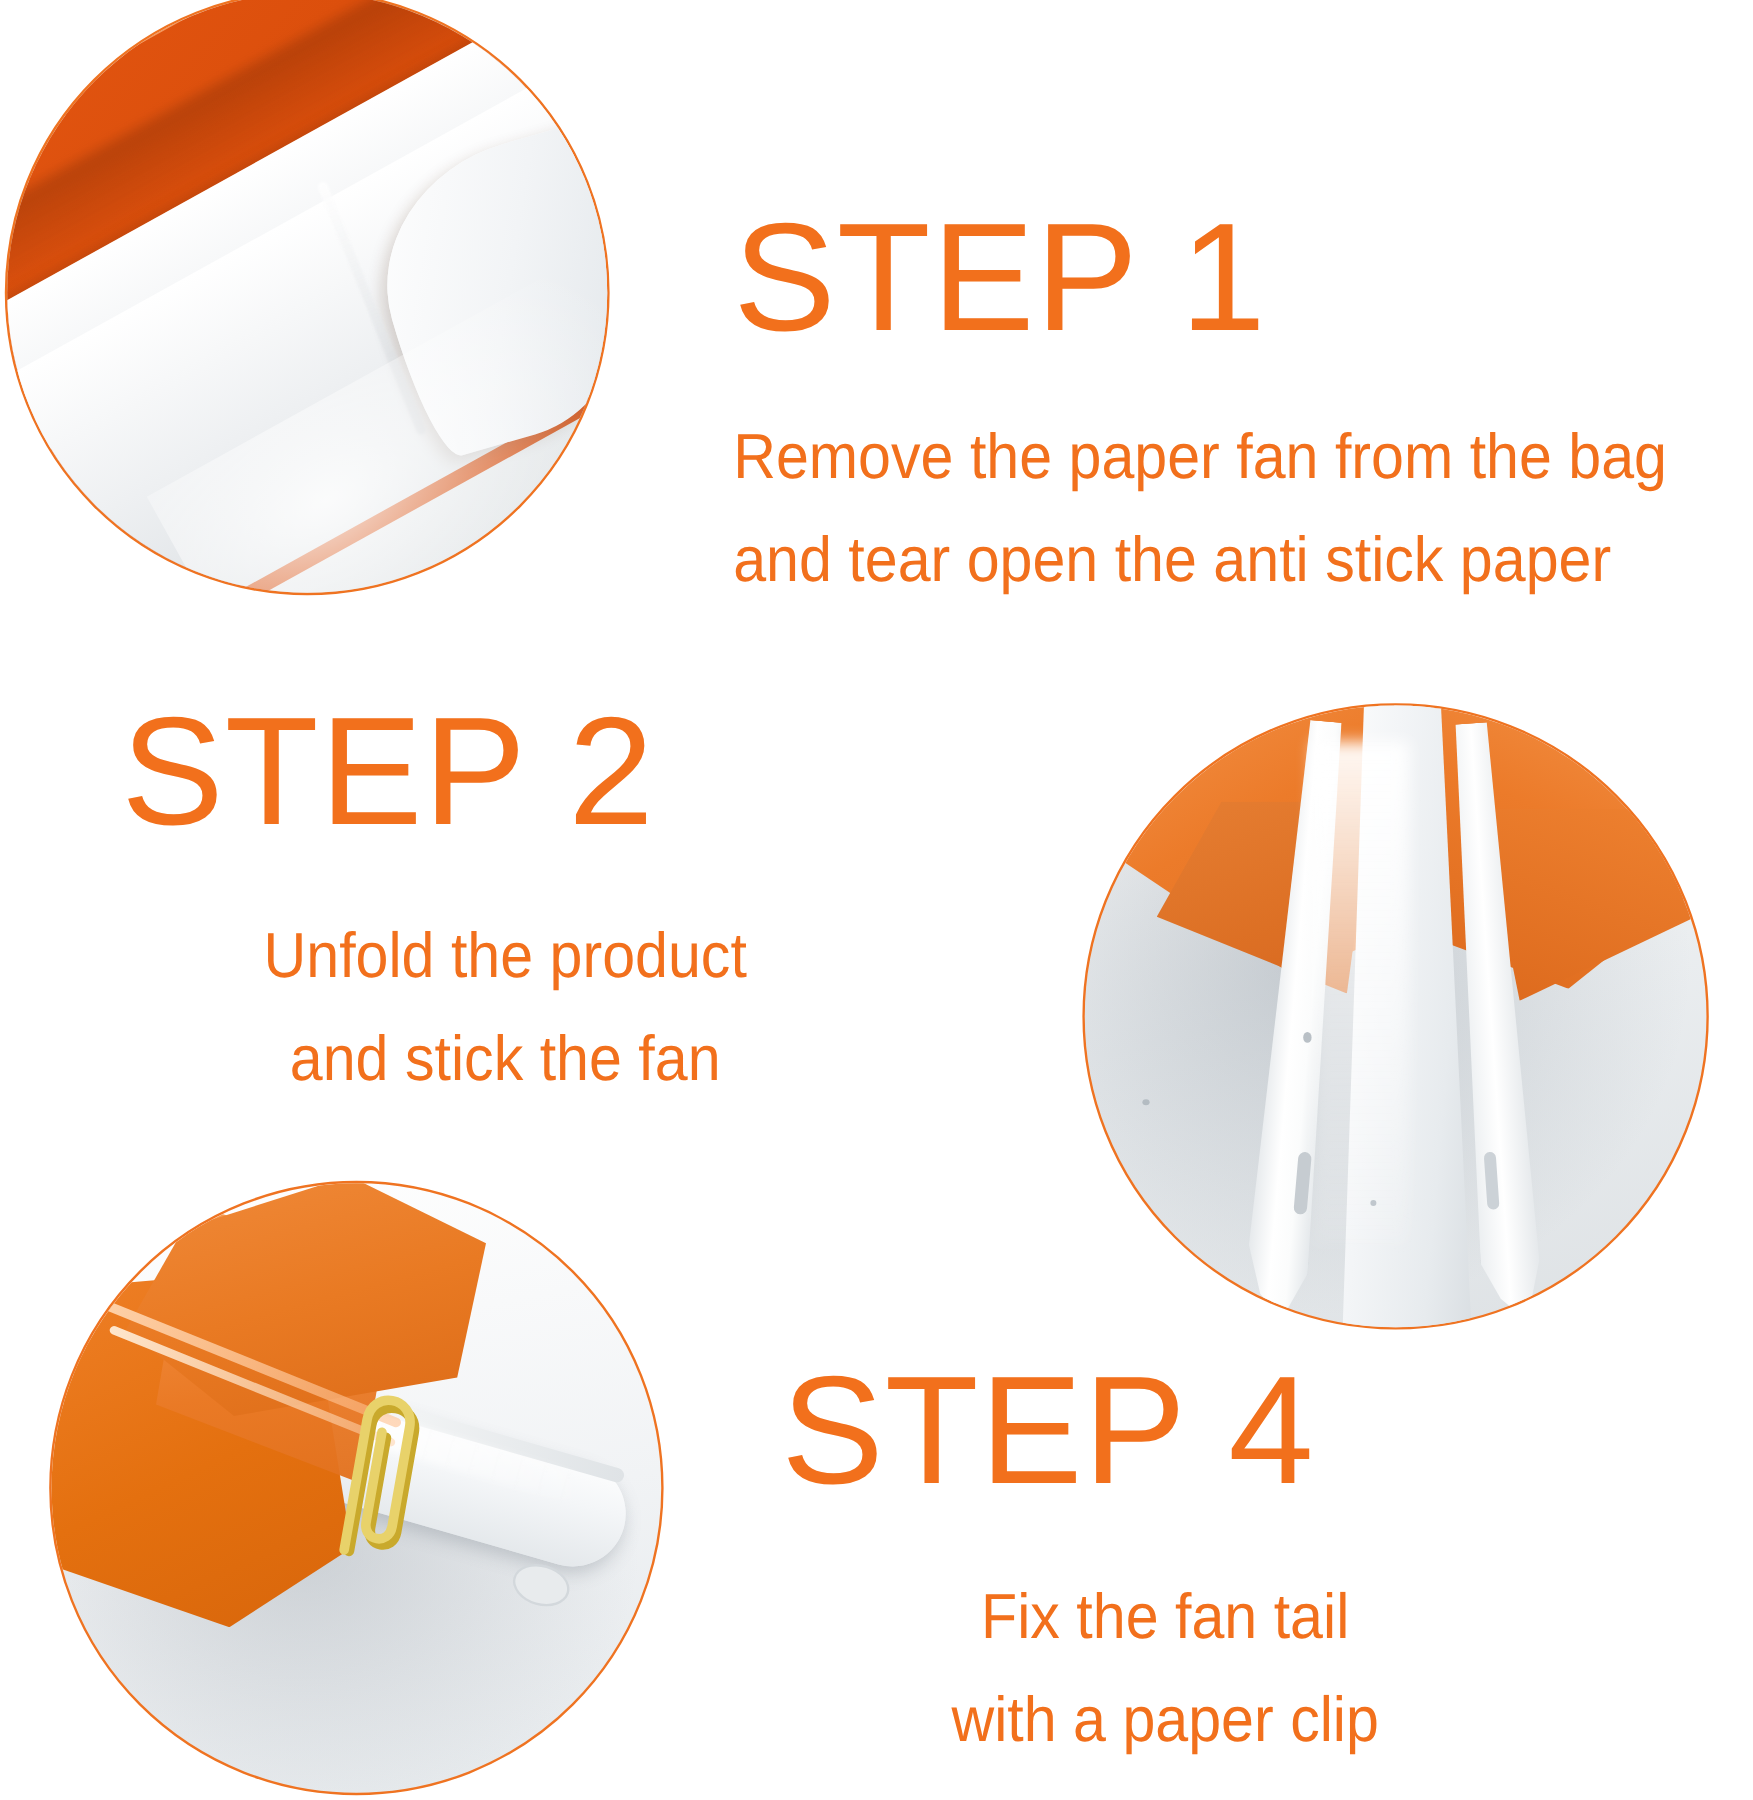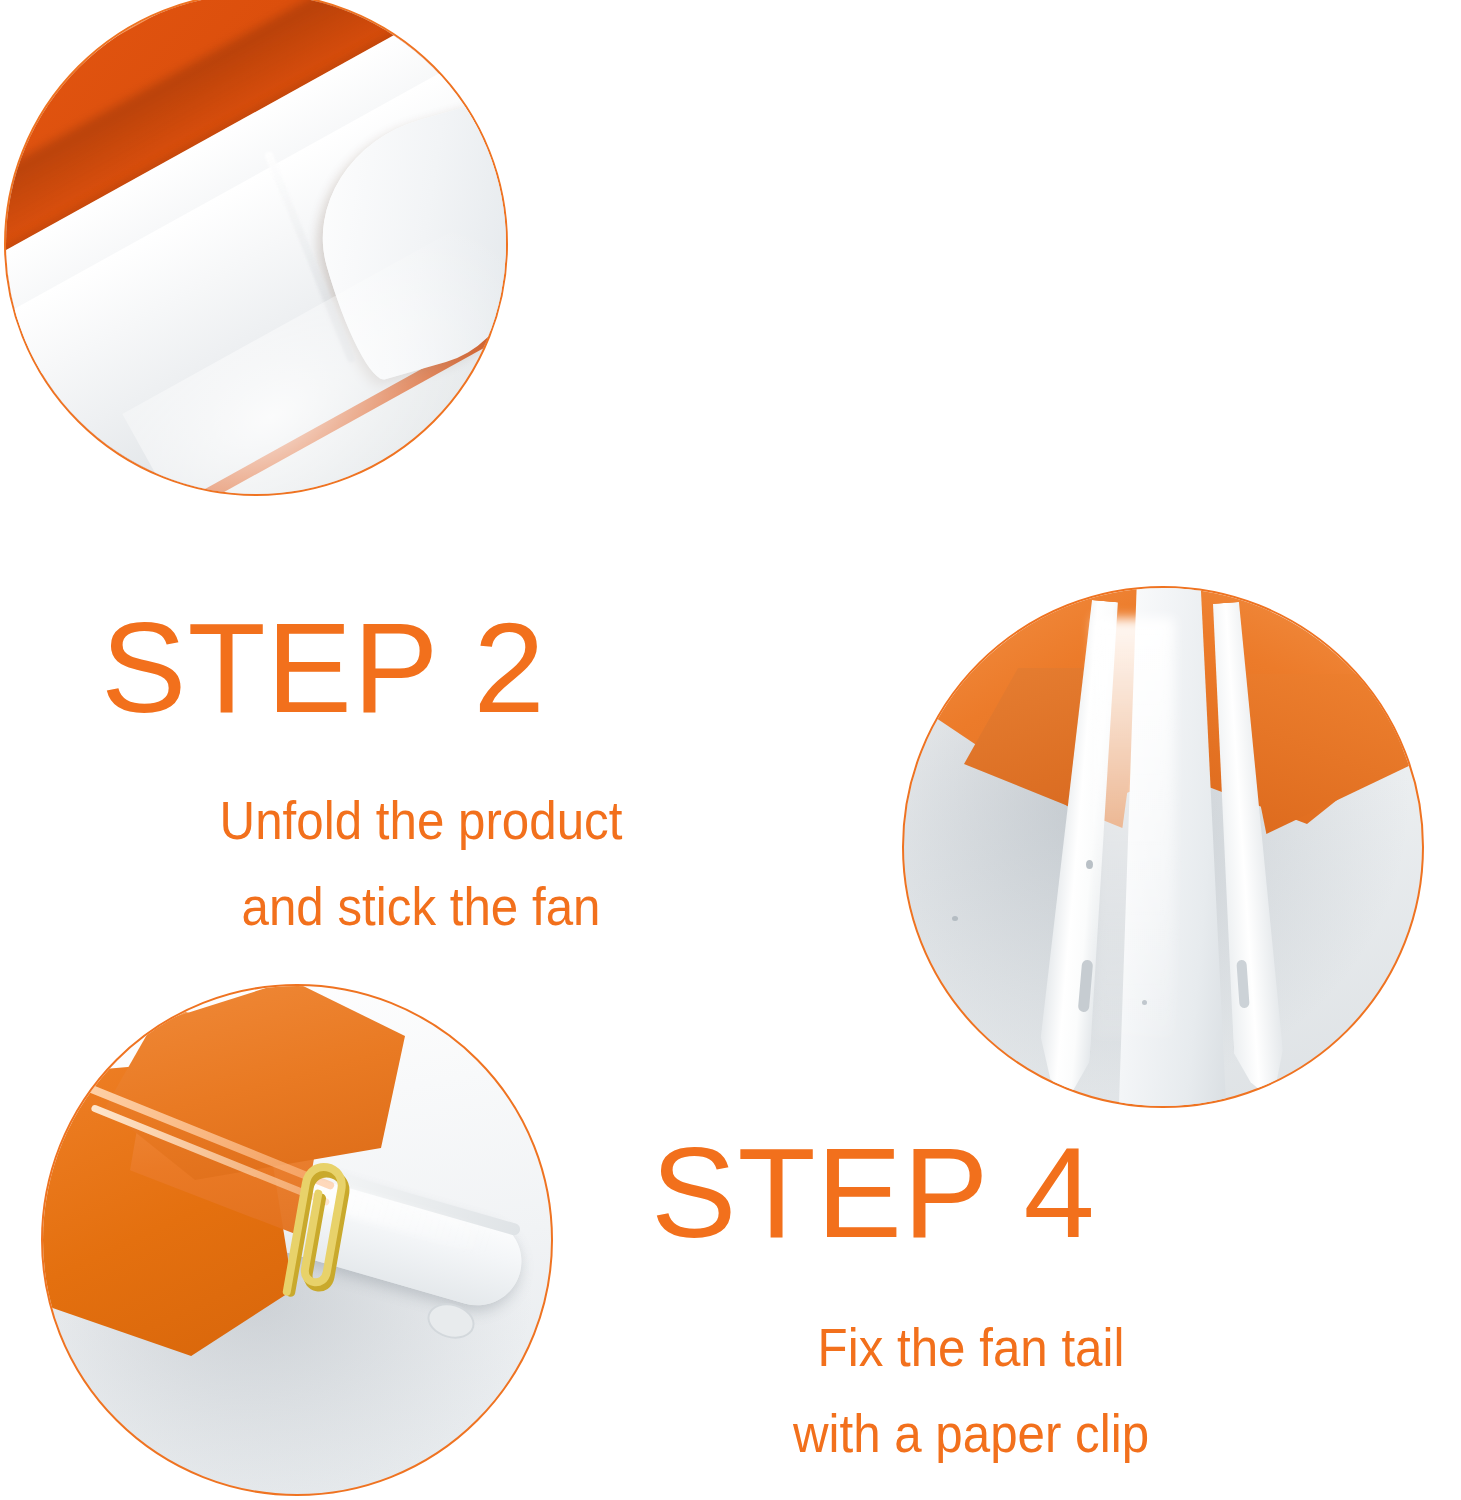--- a/index.html
+++ b/index.html
@@ -303,21 +303,21 @@
     color: #f2701c;
     white-space: nowrap;
     transform: scaleX(.93);
     font-family: "Liberation Sans", sans-serif;
   }
 
   #step-1 { left: 611px; top: 168px; text-align: left; }
   #step-1 .step-heading { margin-bottom: 42px; }
   #step-1 .step-line { transform-origin: left center; }
 
-  #step-2 { left: 101px; top: 604px; text-align: center; width: 640px; }
+  #step-2 { left: 101px; top: 580px; text-align: center; width: 640px; }
   #step-2 .step-heading { text-align: left; margin-bottom: 46px; }
   #step-2 .step-line { transform-origin: center center; }
 
   #step-3 { left: 651px; top: 1129px; text-align: center; width: 640px; }
   #step-3 .step-heading { text-align: left; margin-bottom: 48px; }
   #step-3 .step-line { transform-origin: center center; }
 </style>
 </head>
 <body>
 
@@ -332,20 +332,25 @@
       <div class="shape c1-shadowband"></div>
       <div class="shape c1-orange-sliver"></div>
       <div class="shape c1-white-strip"></div>
       <div class="shape c1-white-strip2"></div>
       <div class="shape c1-peel"></div>
       <div class="shape c1-peel-edge"></div>
       <div class="shape c1-gloss"></div>
     </div>
   </div>
 
+  <div class="step-block" id="step-1">
+    <div class="step-heading">STEP 1</div>
+    <div class="step-line">Remove the paper fan from the bag</div>
+    <div class="step-line">and tear open the anti stick paper</div>
+  </div>
 
   <div class="step-block" id="step-2">
     <div class="step-heading">STEP 2</div>
     <div class="step-line">Unfold the product</div>
     <div class="step-line">and stick the fan</div>
   </div>
 
   <div class="photo-circle" id="circle-2">
     <div class="photo-inner">
       <div class="shape c2-bg-shadow"></div>

